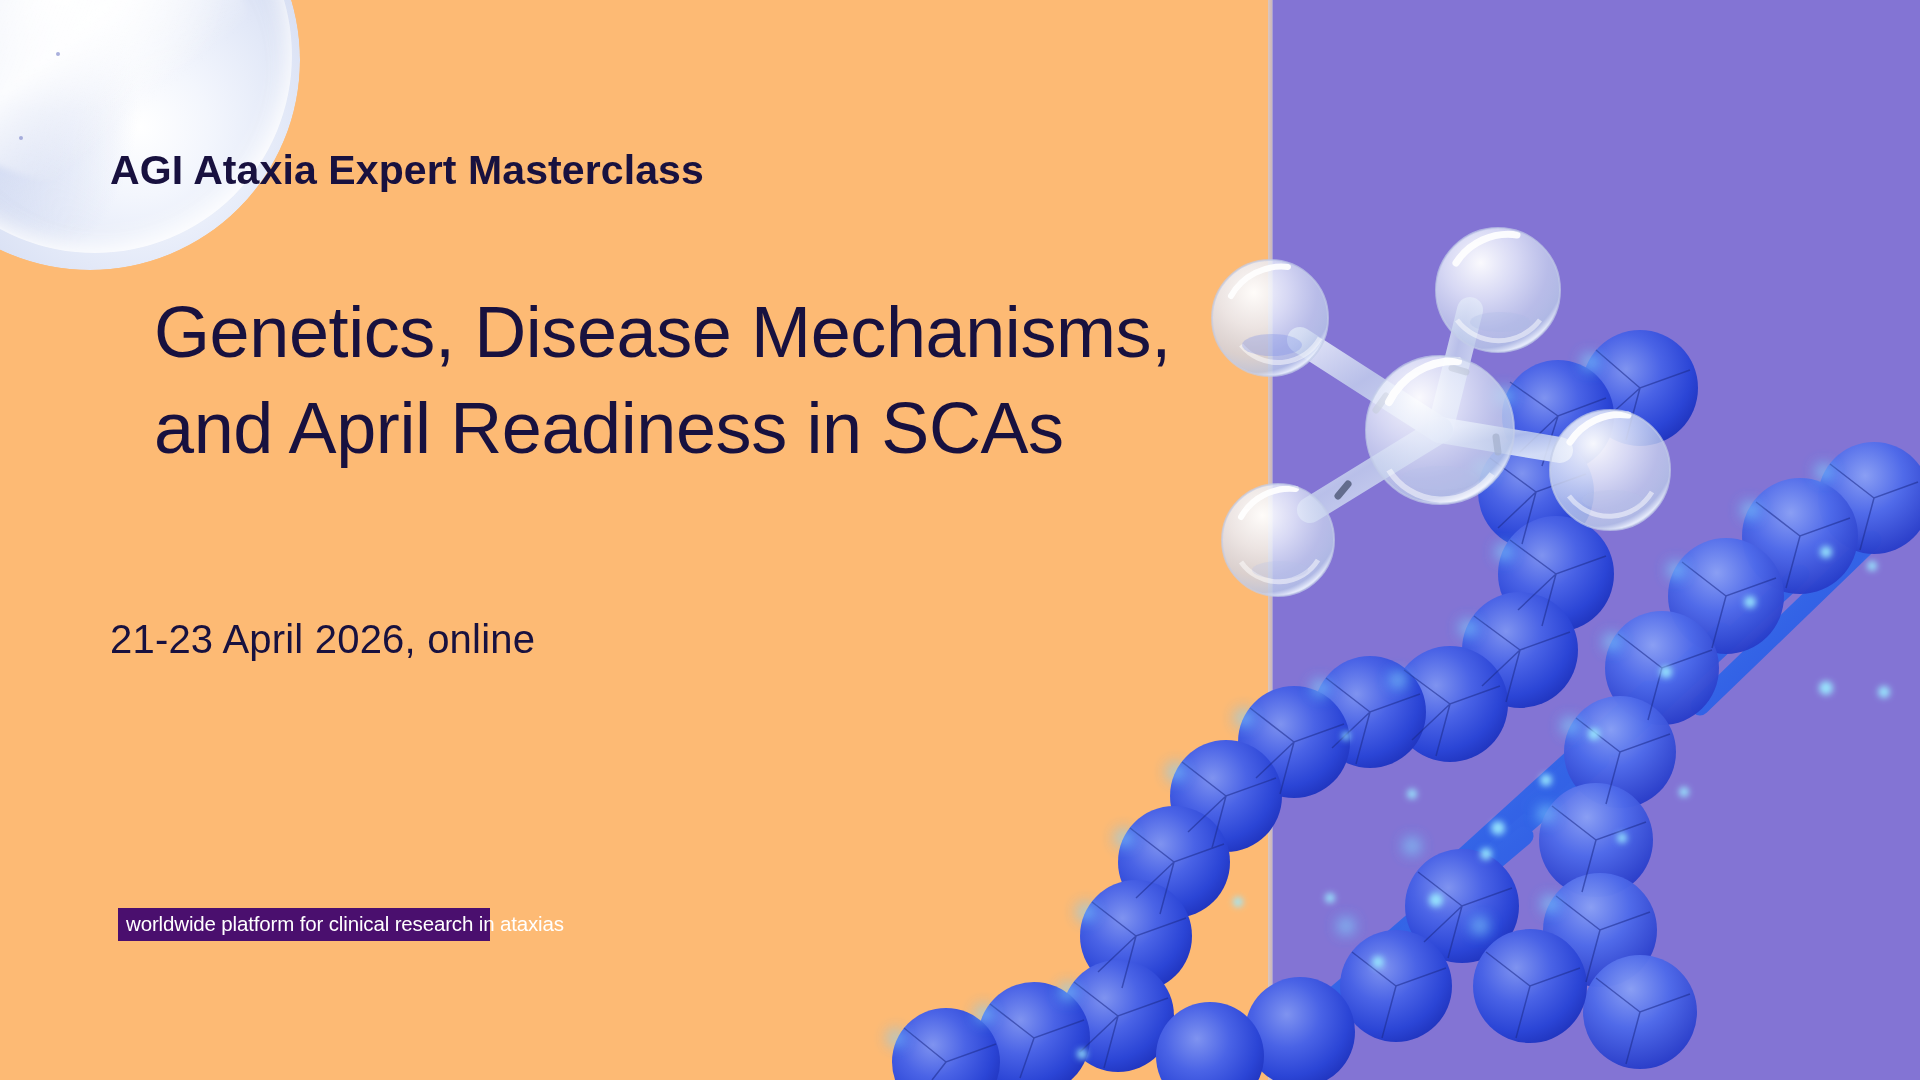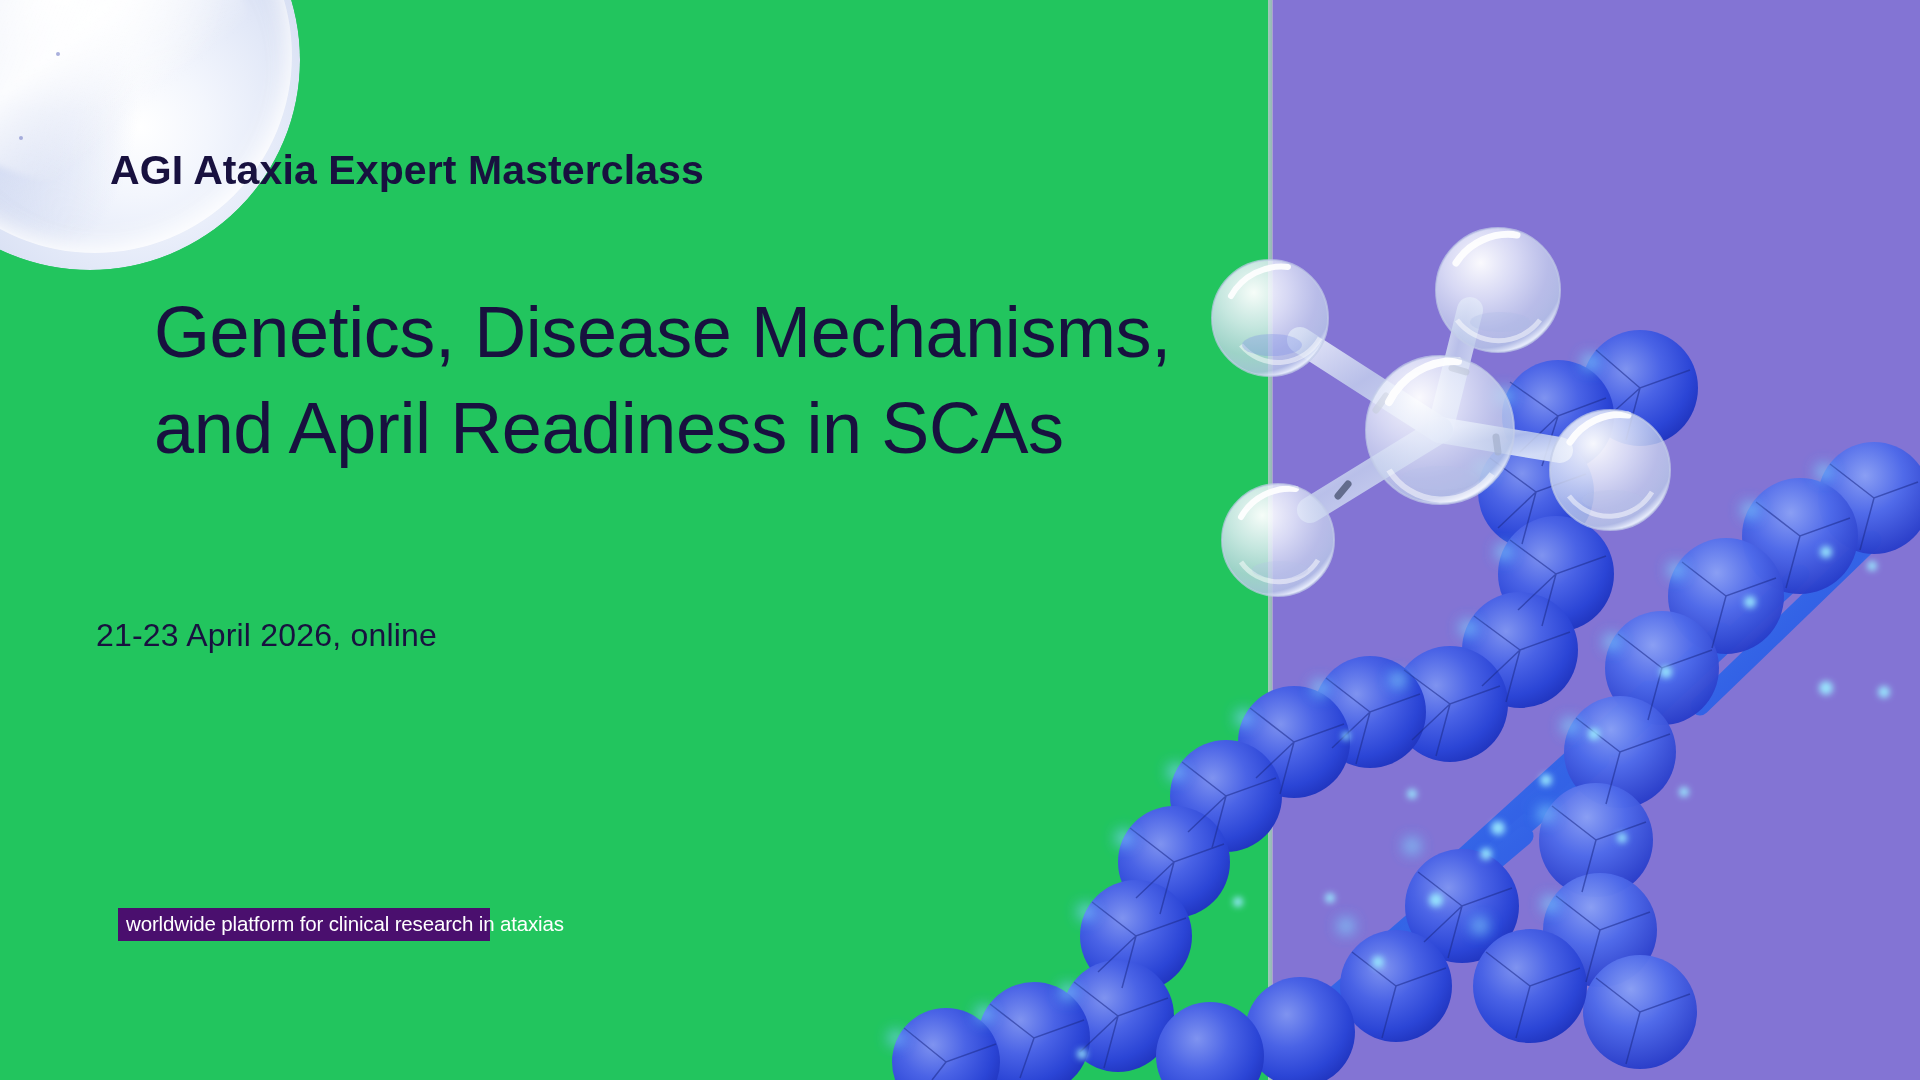--- a/index.html
+++ b/index.html
@@ -6,21 +6,21 @@
     margin: 0; padding: 0;
     width: 1920px; height: 1080px;
     overflow: hidden;
     background: #d9d9d9;
     font-family: "Liberation Sans", sans-serif;
   }
   #stage {
     position: relative;
     width: 1920px; height: 1080px;
     overflow: hidden;
-    background: #22c55e;
+    background: #fdba74;
   }
 
   
   .purple-panel {
     position: absolute;
     left: 1272px; top: 0;
     width: 648px; height: 1080px;
     background: #8374d4;
   }
   .panel-seam {
@@ -94,22 +94,22 @@
     width: 1120px;
     font-size: 72px;
     font-weight: 400;
     line-height: 1.33;
     letter-spacing: -0.4px;
     color: #18113f;
   }
   .headline .hl-line { display: block; white-space: nowrap; margin-left: 46px; }
   .dateline {
     position: absolute;
-    left: 96px; top: 617px;
-    font-size: 32px;
+    left: 110px; top: 617px;
+    font-size: 40px;
     font-weight: 400;
     letter-spacing: .2px;
     color: #18113f;
     white-space: nowrap;
   }
 
   
   .logo {
     position: absolute;
     left: 118px; top: 903px;

